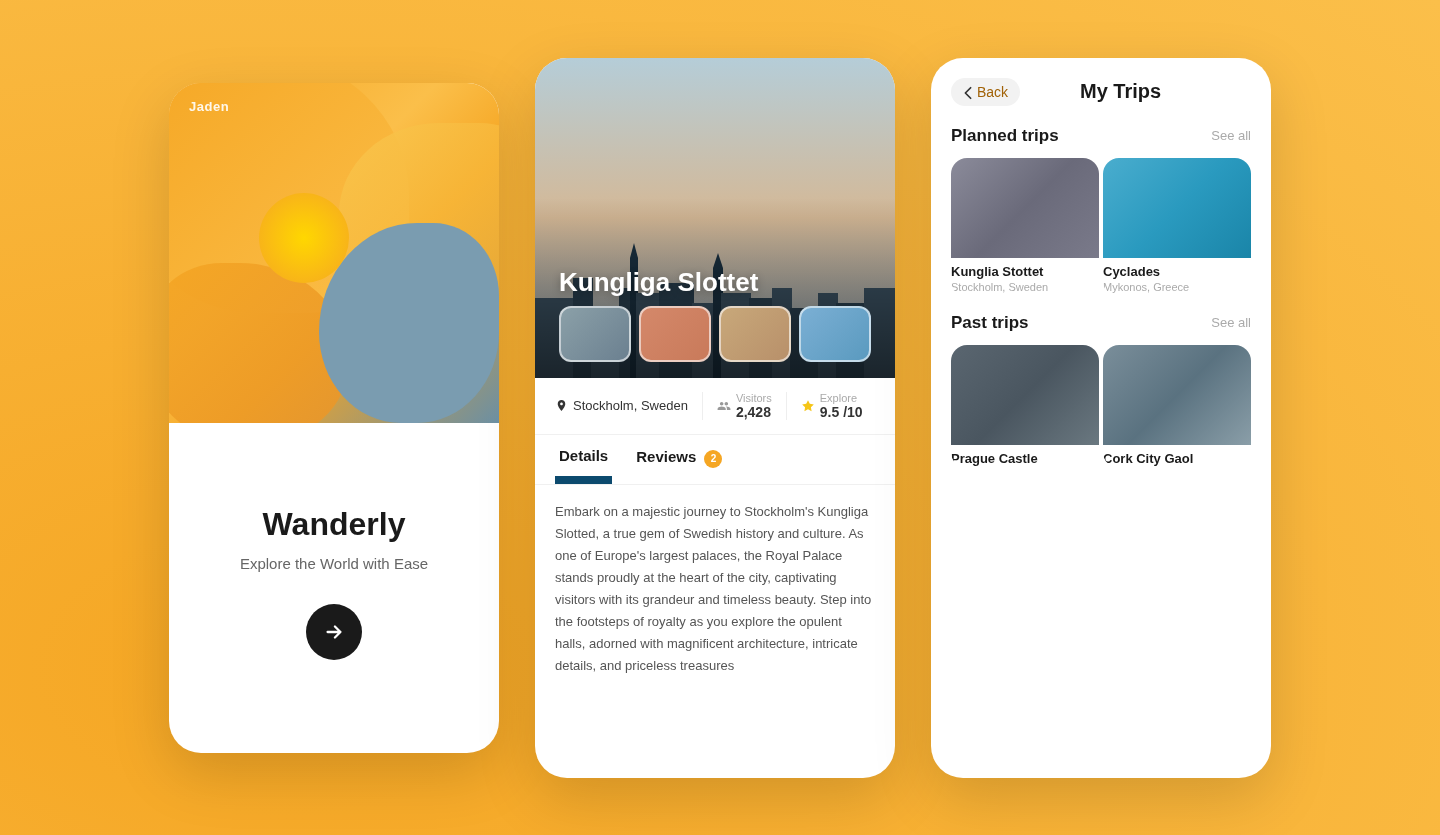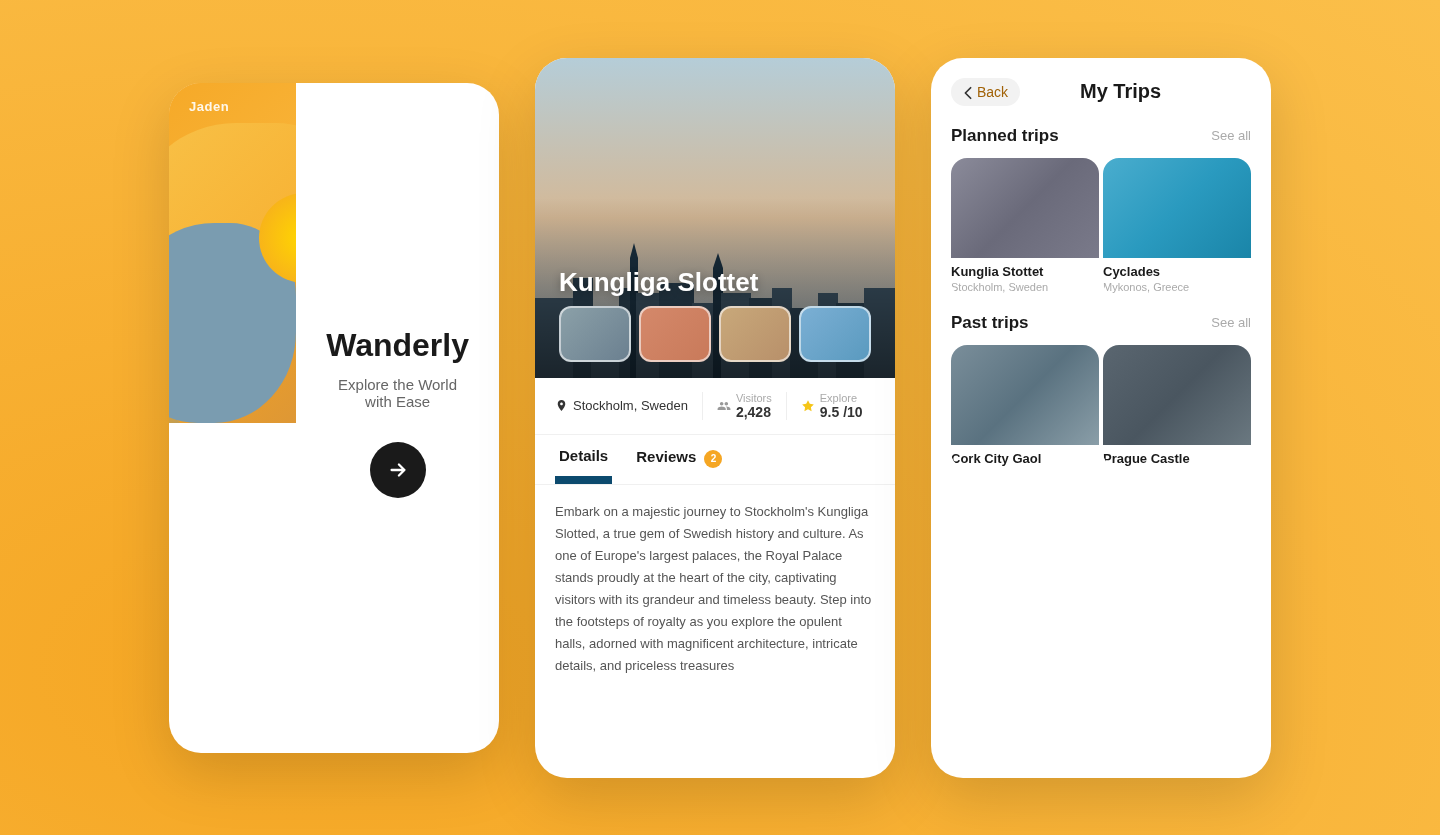--- a/index.html
+++ b/index.html
@@ -17,21 +17,21 @@
     }
 
     
     .card-wanderly {
       width: 330px;
       height: 670px;
       background: white;
       border-radius: 32px;
       overflow: hidden;
       display: flex;
-      flex-direction: row;
+      flex-direction: column;
       box-shadow: 0 20px 60px rgba(0,0,0,0.15);
       flex-shrink: 0;
     }
     .wanderly-art {
       width: 100%;
       height: 340px;
       position: relative;
       background: linear-gradient(135deg, #F5A623 0%, #FBBF4A 40%, #F5A623 60%, #6B8FA3 100%);
       overflow: hidden;
     }
@@ -468,21 +468,21 @@
   </div>
 
 
   <div class="section-header">
     <span class="section-title">Past trips</span>
     <button class="see-all">See all</button>
   </div>
 
   <div class="trip-grid">
     <div class="trip-card">
+      <div class="trip-img img-prague"></div>
+      <div class="trip-label">Prague Castle</div>
+    </div>
+    <div class="trip-card">
       <div class="trip-img img-cork"></div>
       <div class="trip-label">Cork City Gaol</div>
     </div>
-    <div class="trip-card">
-      <div class="trip-img img-prague"></div>
-      <div class="trip-label">Prague Castle</div>
-    </div>
   </div>
 </div>
 
 </body></html>

